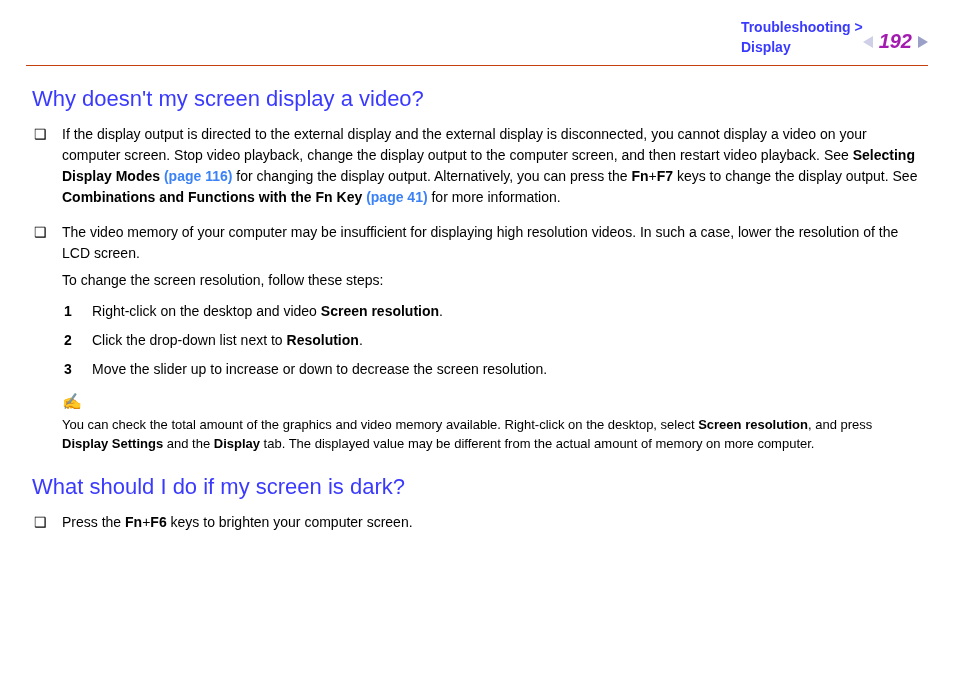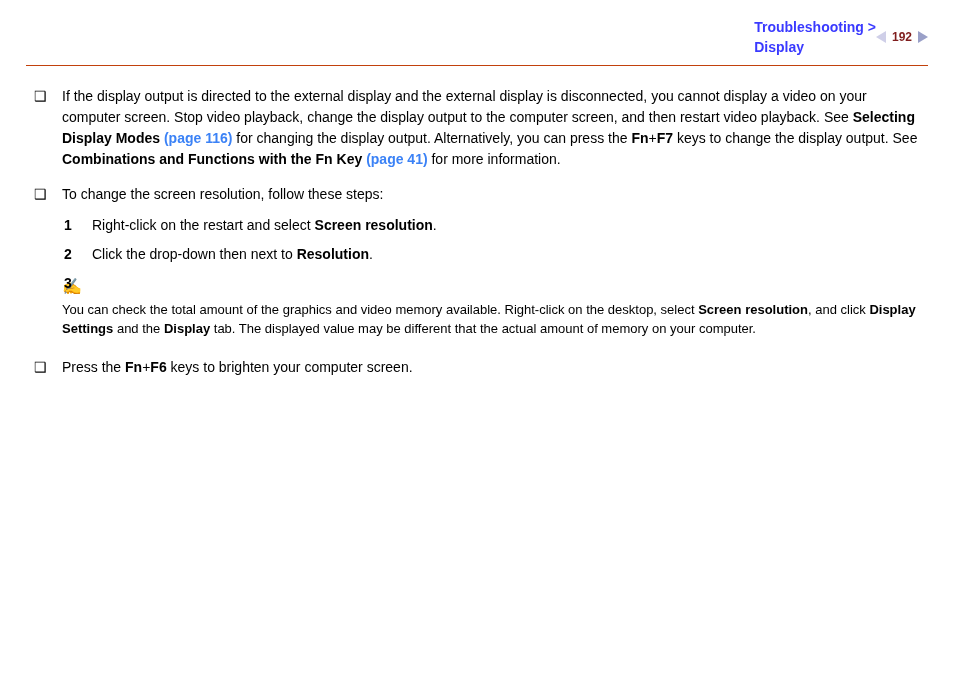--- a/index.html
+++ b/index.html
@@ -29,23 +29,24 @@
     color: #3a3aff;
     line-height: 1.4;
   }
   .pager {
     display: flex;
     align-items: center;
     gap: 6px;
     padding-top: 12px;
   }
   .pager-num {
-    color: #7f1d1d;
+    color: #a21caf;
     font-weight: bold;
-    font-size: 12px;
+    font-style: italic;
+    font-size: 20px;
   }
   .tri {
     width: 0; height: 0;
     border-top: 6px solid transparent;
     border-bottom: 6px solid transparent;
   }
   .tri-left { border-right: 10px solid #cfcfe8; }
   .tri-right { border-left: 10px solid #9aa0c8; }
   .content { padding: 0 6px; }
   h2 {
@@ -121,39 +122,42 @@
     </div>
     <div class="pager">
       <div class="tri tri-left"></div>
       <span class="pager-num">192</span>
       <div class="tri tri-right"></div>
     </div>
   </div>
 
   <div class="content">
 
+    <h2>Why doesn't my screen display a video?</h2>
 
     <ul class="blist">
       <li>
         <span>If the display output is directed to the external display and the external display is disconnected, you cannot display a video on your computer screen. Stop video playback, change the display output to the computer screen, and then restart video playback. See </span><b>Selecting Display Modes </b><a class="pg" href="#">(page 116)</a><span> for changing the display output. Alternatively, you can press the </span><b>Fn</b><span>+</span><b>F7</b><span> keys to change the display output. See </span><b>Combinations and Functions with the Fn Key </b><a class="pg" href="#">(page 41)</a><span> for more information.</span>
       </li>
       <li>
+        <div>The video memory of your computer may be insufficient for displaying high resolution videos. In such a case, lower the resolution of the LCD screen.</div>
         <div class="sub">To change the screen resolution, follow these steps:</div>
         <ul class="steps">
-          <li><span class="num">1</span><span>Right-click on the restart and select </span><b>Screen resolution</b><span>.</span></li>
-          <li><span class="num">2</span><span>Click the drop-down then next to </span><b>Resolution</b><span>.</span></li>
-          <li><span class="num">3</span></li>
+          <li><span class="num">1</span><span>Right-click on the desktop and video </span><b>Screen resolution</b><span>.</span></li>
+          <li><span class="num">2</span><span>Click the drop-down list next to </span><b>Resolution</b><span>.</span></li>
+          <li><span class="num">3</span><span>Move the slider up to increase or down to decrease the screen resolution.</span></li>
         </ul>
         <div class="note-icon">✍</div>
         <div class="note-text">
-          <span>You can check the total amount of the graphics and video memory available. Right-click on the desktop, select </span><b>Screen resolution</b><span>, and click </span><b>Display Settings</b><span> and the </span><b>Display</b><span> tab. The displayed value may be different that the actual amount of memory on your computer.</span>
+          <span>You can check the total amount of the graphics and video memory available. Right-click on the desktop, select </span><b>Screen resolution</b><span>, and press </span><b>Display Settings</b><span> and the </span><b>Display</b><span> tab. The displayed value may be different from the actual amount of memory on more computer.</span>
         </div>
       </li>
     </ul>
 
+    <h2>What should I do if my screen is dark?</h2>
 
     <ul class="blist">
       <li>
         <span>Press the </span><b>Fn</b><span>+</span><b>F6</b><span> keys to brighten your computer screen.</span>
       </li>
     </ul>
 
 
 
   </div>

